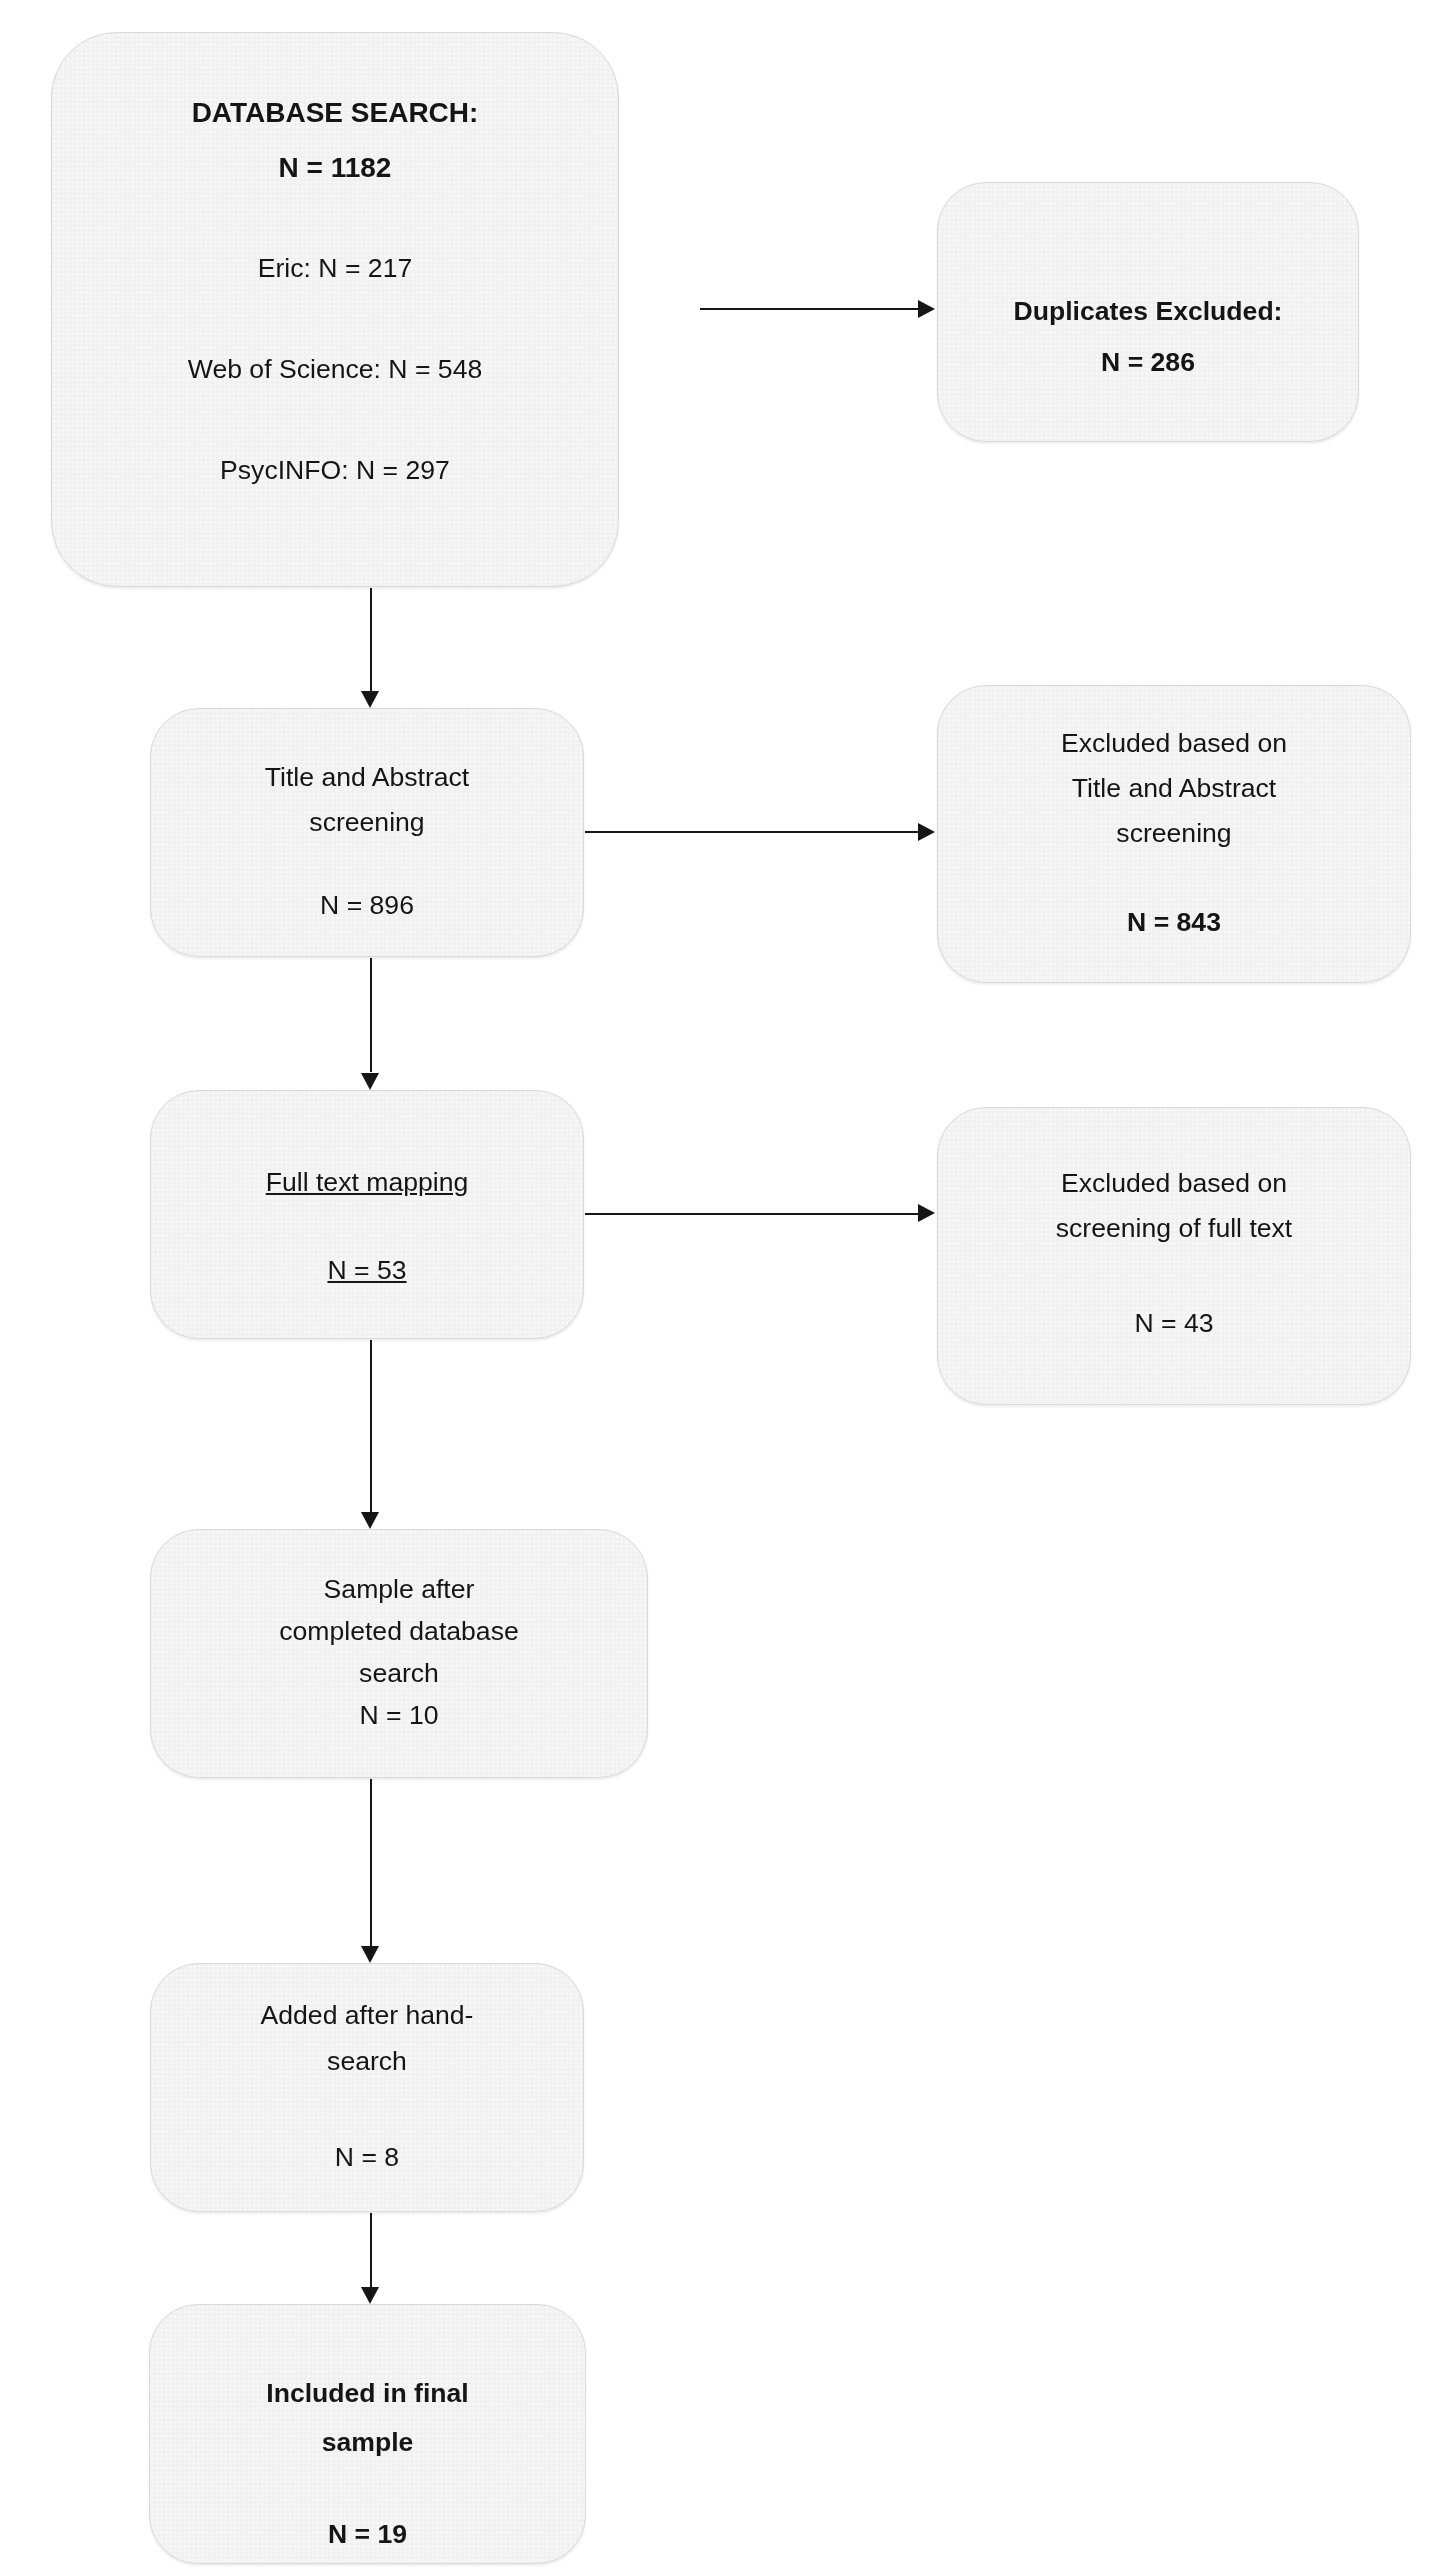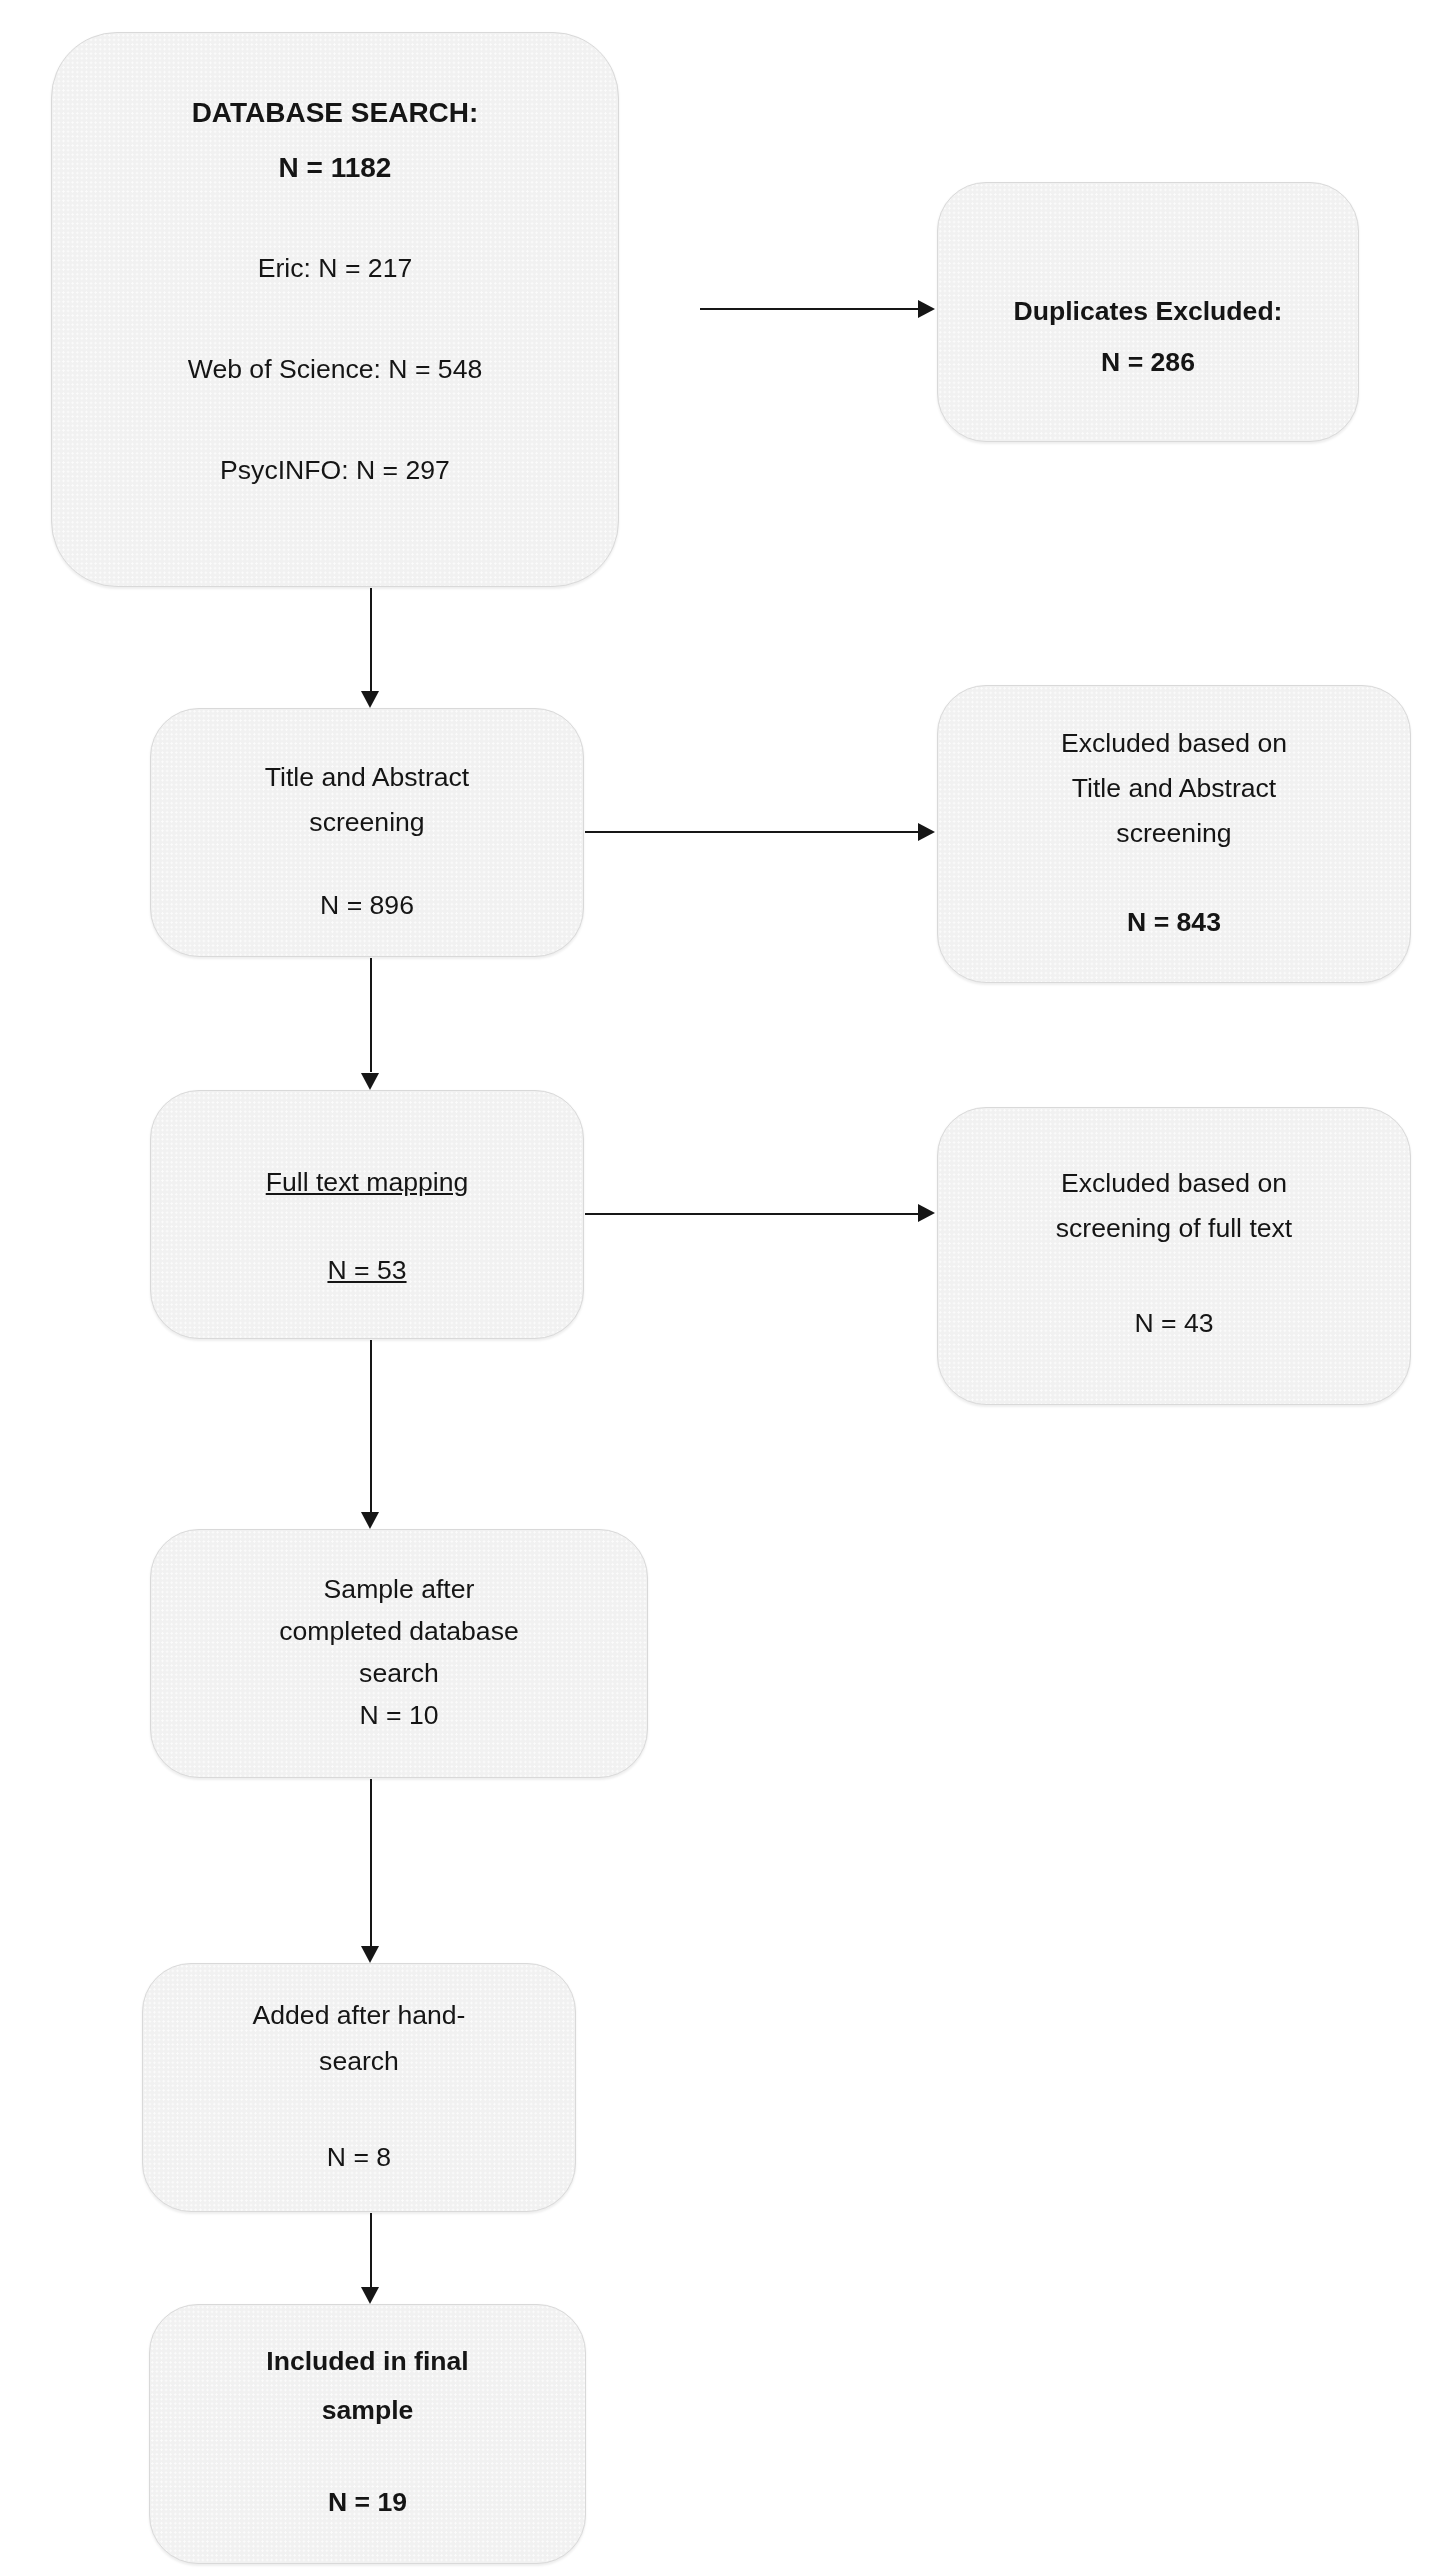--- a/index.html
+++ b/index.html
@@ -73,29 +73,29 @@
   }
   #box-excluded-ft .count { margin-top: 50px; }
 
   #box-sample {
     left: 150px; top: 1529px; width: 498px; height: 249px;
     padding-top: 38px;
     line-height: 42px;
   }
 
   #box-handsearch {
-    left: 142px; top: 1963px; width: 434px; height: 249px;
+    left: 150px; top: 1963px; width: 434px; height: 249px;
     padding-top: 28px;
     line-height: 46px;
   }
   #box-handsearch .count { margin-top: 50px; }
 
   #box-included {
     left: 149px; top: 2304px; width: 437px; height: 260px;
-    padding-top: 32px;
+    padding-top: 64px;
     line-height: 49px;
   }
   #box-included .count { margin-top: 43px; }
 
   
   .vline {
     position: absolute;
     width: 2.3px;
     background: #161616;
   }

